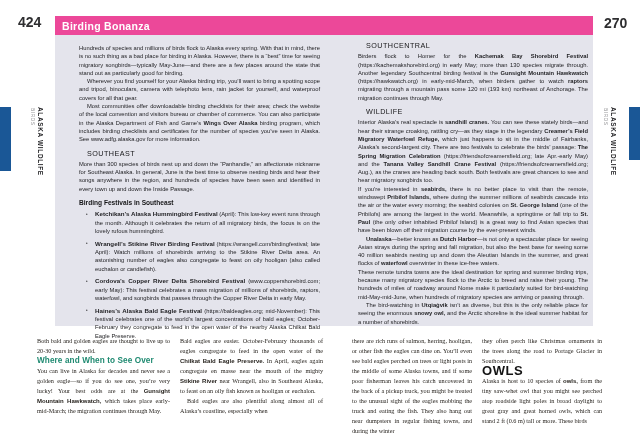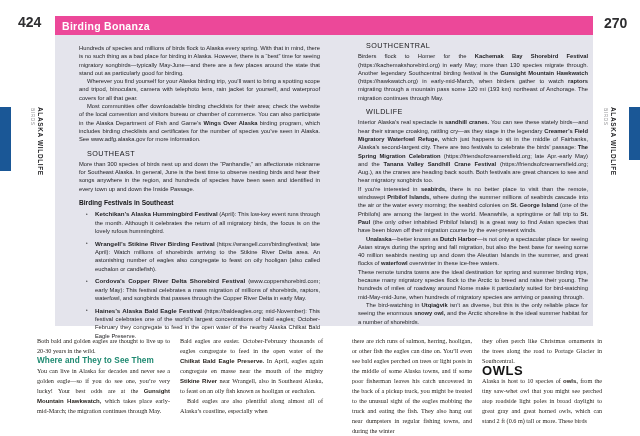--- a/index.html
+++ b/index.html
@@ -101,21 +101,21 @@
     <p class="bxp"><b class="kw">Unalaska</b>—better known as <b class="kw">Dutch Harbor</b>—is not only a spectacular place for seeing Asian strays during the spring and fall migration, but also the best base for seeing some 40 million seabirds nesting up and down the Aleutian Islands in the summer, and great flocks of <b class="kw">waterfowl</b> overwinter in these ice-free waters.</p>
   </div>
   <div class="section">
     <p class="bxp">These remote tundra towns are the ideal destination for spring and summer birding trips, because many migratory species flock to the Arctic to breed and raise their young. The hundreds of miles of roadway around Nome make it particularly suited for bird-watching mid-May-mid-June, when hundreds of migratory species are arriving or passing through.</p>
     <p class="bxp">The bird-watching in <b class="kw">Utqiaġvik</b> isn’t as diverse, but this is the only reliable place for seeing the enormous <b class="kw">snowy owl,</b> and the Arctic shoreline is the ideal summer habitat for a number of shorebirds.</p>
   </div>
 </div>
 
 <div class="bodycol col-l1">
   <p>Both bald and golden eagles are thought to live up to 20-30 years in the wild.</p>
-  <p class="tealhead">Where and They to See Them</p>
+  <p class="tealhead">Where and When to See Over</p>
   <p>You can live in Alaska for decades and never see a golden eagle—so if you do see one, you’re very lucky! Your best odds are at the <b class="kw">Gunsight Mountain Hawkwatch,</b> which takes place early-mid-March; the migration continues through May.</p>
 </div>
 <div class="bodycol col-l2">
   <p>Bald eagles are easier. October-February thousands of eagles congregate to feed in the open water of the <b class="kw">Chilkat Bald Eagle Preserve.</b> In April, eagles again congregate en masse near the mouth of the mighty <b class="kw">Stikine River</b> near Wrangell, also in Southeast Alaska, to feast on an oily fish known as hooligan or euchalon.</p>
   <p class="ind">Bald eagles are also plentiful along almost all of Alaska’s coastline, especially when</p>
 </div>
 <div class="bodycol col-r1">
   <p>there are rich runs of salmon, herring, hooligan, or other fish the eagles can dine on. You’ll even see bald eagles perched on trees or light posts in the middle of some Alaska towns, and if some poor fisherman leaves his catch uncovered in the back of a pickup truck, you might be treated to the unusual sight of the eagles mobbing the truck and eating the fish. They also hang out near dumpsters in regular fishing towns, and during the winter</p>
 </div>
 <div class="bodycol col-r2">

